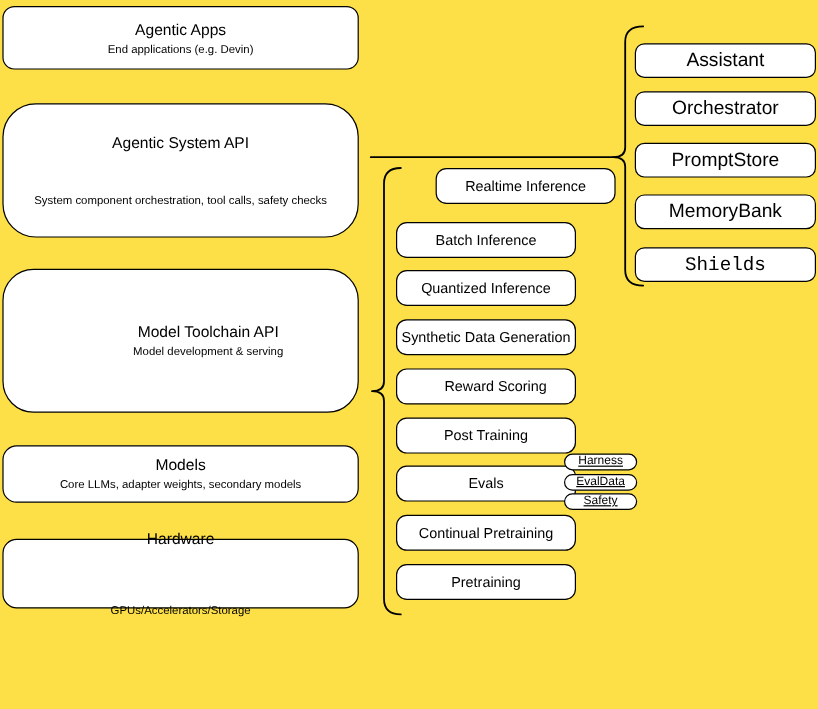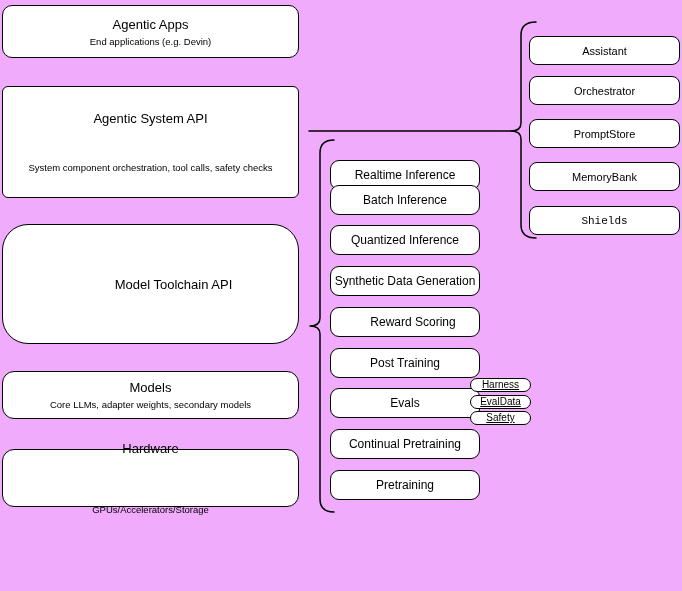--- a/index.html
+++ b/index.html
@@ -1,20 +1,20 @@
 <!DOCTYPE html>
 <html><head>
 <meta charset="utf-8">
 <style>
   html, body { margin: 0; padding: 0; background: #ffffff; }
   .canvas {
     position: relative;
     width: 682px;
     height: 591px;
-    background: #f0abfc;
+    background: #fde047;
     font-family: "Liberation Sans", sans-serif;
     color: #000000;
     overflow: hidden;
   }
   .overlay {
     position: absolute;
     left: 0; top: 0;
     width: 682px; height: 591px;
     z-index: 1;
   }
@@ -34,21 +34,21 @@
   .lbox .title { font-size: 13px; line-height: 17px; }
   .lbox .sub   { font-size: 9.5px; line-height: 13px; margin-top: 2px; }
   .mbox {
     left: 330px; width: 150px; height: 30px;
     border-radius: 9px;
     font-size: 12px;
   }
   .rbox {
     left: 529px; width: 151px; height: 29px;
     border-radius: 8px;
-    font-size: 11px;
+    font-size: 16px;
   }
   .pill {
     position: absolute;
     box-sizing: border-box;
     left: 470px; width: 61px; height: 14px;
     background: #ffffff;
     border: 1px solid #000000;
     border-radius: 8px;
     display: flex;
     align-items: center;
@@ -68,41 +68,42 @@
     <path d="M 334 140 Q 320 140 320 153 L 320 318 Q 320 326 310 326 Q 320 326 320 334 L 320 499 Q 320 512 334 512"></path>
     <path d="M 536 22 Q 521 22 521 35 L 521 123 Q 521 131 511 131 Q 521 131 521 139 L 521 225 Q 521 238 536 238"></path>
     <path d="M 309 131 L 511 131"></path>
   </svg>
 
   <div class="box lbox" style="top:5px; height:53px; border-radius:10px;">
     <div class="title">Agentic Apps</div>
     <div class="sub">End applications (e.g. Devin)</div>
   </div>
 
-  <div class="box lbox" style="top:86px; height:112px; border-radius:6px;gap:32px;">
+  <div class="box lbox" style="top:86px; height:112px; border-radius:28px;gap:32px;">
     <div class="title">Agentic System API</div>
     <div class="sub">System component orchestration, tool calls, safety checks</div>
   </div>
 
   <div class="box lbox" style="top:224px; height:120px; border-radius:26px;padding-left:46px;">
     <div class="title">Model Toolchain API</div>
+    <div class="sub">Model development &amp; serving</div>
   </div>
 
   <div class="box lbox" style="top:371px; height:48px; border-radius:12px;">
     <div class="title">Models</div>
     <div class="sub">Core LLMs, adapter weights, secondary models</div>
   </div>
 
   <div class="box lbox" style="top:449px; height:58px; border-radius:12px;gap:44px;">
     <div class="title">Hardware</div>
     <div class="sub">GPUs/Accelerators/Storage</div>
   </div>
 
 
-  <div class="box mbox" style="top:160px;">
+  <div class="box mbox" style="top:140px;margin-left:33px;">
     <span>Realtime Inference</span>
   </div>
   <div class="box mbox" style="top:185px;">
     <span>Batch Inference</span>
   </div>
   <div class="box mbox" style="top:225px;">
     <span>Quantized Inference</span>
   </div>
   <div class="box mbox" style="top:266px;">
     <span>Synthetic Data Generation</span>

